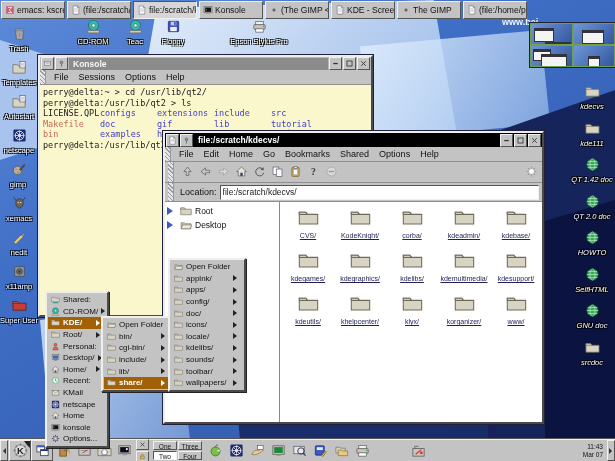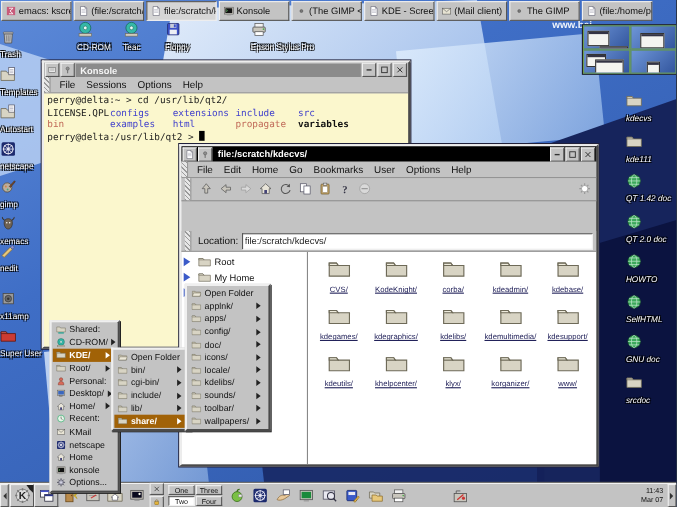--- a/index.html
+++ b/index.html
@@ -19,21 +19,21 @@
   .ic{display:inline-flex;flex:none;}
   .ic svg{width:100%;height:100%;display:block;}
 
   
   .taskbar{position:absolute;left:1px;top:1px;display:flex;gap:2px;z-index:30;}
   .tbtn{height:16px;background:#c3c3c3;border:1px solid;border-color:#f0f0f0 #555 #555 #f0f0f0;
     font-size:8.5px;color:#111;display:flex;align-items:center;gap:2px;padding:0 3px;width:56px;overflow:hidden;white-space:nowrap;}
   .tbtn.active{border-color:#555 #f0f0f0 #f0f0f0 #555;background:#d6d6d6;}
 
   
-  .dicon{position:absolute;text-align:left;z-index:5;cursor:default;}
+  .dicon{position:absolute;text-align:center;z-index:5;cursor:default;}
   .dicon .ic{display:inline-flex;}
   .dlbl{font-size:7.5px;color:#fff;line-height:8px;
     text-shadow:1px 1px 0 #000,-1px 1px 0 #000,1px -1px 0 #000,-1px -1px 0 #000;}
   .dlbl.it{font-style:italic;}
 
   
   .pagerw{position:absolute;left:529px;top:22px;width:85px;height:44px;z-index:6;
     background:#3a67be;border:1px solid #222;display:grid;grid-template-columns:1fr 1fr;grid-template-rows:1fr 1fr;}
   .pcell{position:relative;border:1px solid #6f9f4f;overflow:hidden;background:linear-gradient(135deg,#6e96d8,#33569e);}
   .miniw{position:absolute;background:#f4f4f0;border:1px solid #333;}
@@ -61,21 +61,21 @@
   .c-bold{font-weight:bold;color:#111;}
   .c-fg{color:#1a1a1a;}
   .c-cursor{display:inline-block;width:5px;height:9px;background:#000;vertical-align:-1px;}
 
   
   #kfm{left:163px;top:131px;width:377px;height:289px;z-index:20;}
   #kfm .titlebar{height:14px;}
   .toolbar{height:20px;display:flex;align-items:center;gap:4px;padding:0 3px;background:#c3c3c3;border-bottom:1px solid #8f8f8f;flex:none;}
   .tbico{width:14px;height:14px;display:flex;}
   .tspacer{flex:1;}
-  .locbar{height:18px;display:flex;align-items:center;padding:0 3px;background:#c3c3c3;border-bottom:1px solid #8f8f8f;font-size:9px;color:#111;flex:none;gap:3px;margin-top:27px;}
+  .locbar{height:18px;display:flex;align-items:center;padding:0 3px;background:#c3c3c3;border-bottom:1px solid #8f8f8f;font-size:9px;color:#111;flex:none;gap:3px;}
   .locinput{flex:1;height:13px;border:1px solid;border-color:#555 #f0f0f0 #f0f0f0 #555;background:#fff;font-size:8.5px;font-family:"Liberation Sans",sans-serif;padding:0 2px;color:#222;}
   .kbody{flex:1;display:flex;background:#fff;overflow:hidden;}
   .tree{width:112px;flex:none;padding:2px 0 0 2px;border-right:1px solid #888;}
   .trow{display:flex;align-items:center;gap:3px;height:14px;font-size:8.5px;color:#111;}
   .texp{width:0;height:0;border:4px solid transparent;border-left:6px solid #3a5ac8;flex:none;}
   .fgrid{flex:1;position:relative;}
   .fcell{position:absolute;width:50px;text-align:center;}
   .flbl{font-size:7px;line-height:7.5px;color:#22225a;text-decoration:underline;word-break:break-all;}
 
   
@@ -174,29 +174,20 @@
             <path d="M3.5 1.5 L10 1.5 L12.5 4 L12.5 14.5 L3.5 14.5 Z" fill="#fff" stroke="#556" stroke-width=".8"></path>
             <path d="M10 1.5 L10 4 L12.5 4" fill="none" stroke="#556" stroke-width=".8"></path>
             <path d="M5 6 L11 6 M5 8 L11 8 M5 10 L11 10" stroke="#99a" stroke-width=".7"></path>
           </svg>
         </span>
         <span>KDE - Scree...</span>
       </div>
       <div class="tbtn">
         <span class="ic" style="width:10px;height:10px">
           <svg viewBox="0 0 16 16">
-            <rect x="2" y="4" width="12" height="8.5" fill="#e8e4d4" stroke="#555" stroke-width=".8"></rect>
-            <path d="M2 4 L8 9 L14 4" stroke="#555" stroke-width=".8" fill="none"></path>
-          </svg>
-        </span>
-        <span>(Mail client)</span>
-      </div>
-      <div class="tbtn">
-        <span class="ic" style="width:10px;height:10px">
-          <svg viewBox="0 0 16 16">
             <circle cx="8" cy="8" r="2.2" fill="#777" stroke="#333" stroke-width=".5"></circle>
           </svg>
         </span>
         <span>The GIMP</span>
       </div>
       <div class="tbtn">
         <span class="ic" style="width:10px;height:10px">
           <svg viewBox="0 0 16 16">
             <path d="M3.5 1.5 L10 1.5 L12.5 4 L12.5 14.5 L3.5 14.5 Z" fill="#fff" stroke="#556" stroke-width=".8"></path>
             <path d="M10 1.5 L10 4 L12.5 4" fill="none" stroke="#556" stroke-width=".8"></path>
@@ -278,21 +269,21 @@
           </svg>
         </span><div class="dlbl">gimp</div></div>
       <div class="dicon" style="left:0px;top:196px;width:38px"><span class="ic" style="width:15px;height:15px">
           <svg viewBox="0 0 16 16">
             <path d="M8 3 C5 3 4 5 4 7 C4 10 5.5 13 8 13 C10.5 13 12 10 12 7 C12 5 11 3 8 3 Z" fill="#6e6254" stroke="#3a3228" stroke-width=".7"></path>
             <path d="M4.5 4.5 C2.5 3.5 2 2 2.5 1.5 M11.5 4.5 C13.5 3.5 14 2 13.5 1.5" stroke="#3a3228" stroke-width="1" fill="none"></path>
             <circle cx="6.6" cy="7" r=".7" fill="#fff"></circle>
             <circle cx="9.4" cy="7" r=".7" fill="#fff"></circle>
           </svg>
         </span><div class="dlbl">xemacs</div></div>
-      <div class="dicon" style="left:0px;top:220px;width:38px"><span class="ic" style="width:15px;height:15px">
+      <div class="dicon" style="left:0px;top:230px;width:38px"><span class="ic" style="width:15px;height:15px">
           <svg viewBox="0 0 16 16">
             <path d="M2 13 L10 5 L12 7 L4 15 Z" fill="#e8c87a" stroke="#8a6a2a" stroke-width=".7"></path>
             <path d="M10 5 L12 3 L14 5 L12 7 Z" fill="#8890cc" stroke="#44508a" stroke-width=".7"></path>
           </svg>
         </span><div class="dlbl">nedit</div></div>
       <div class="dicon" style="left:0px;top:264px;width:38px"><span class="ic" style="width:15px;height:15px">
           <svg viewBox="0 0 16 16">
             <rect x="3" y="3" width="10" height="10" fill="#9a9a9a" stroke="#4a4a4a" stroke-width=".8"></rect>
             <circle cx="8" cy="8" r="3.2" fill="#6a6a6a" stroke="#333" stroke-width=".6"></circle>
             <circle cx="8" cy="8" r="1.2" fill="#333"></circle>
@@ -421,21 +412,23 @@
     </div>
     <div class="menubar" id="konsole-menubar">
         <span class="handle"></span>
         <span class="mitem">File</span>
         <span class="mitem">Sessions</span>
         <span class="mitem">Options</span>
         <span class="mitem">Help</span>
       </div>
     <div class="term" id="term">
         <div class="tl"><span class="c-fg">perry@delta:~ &gt; cd /usr/lib/qt2/</span></div>
+        <div class="tl"><span class="c-fg">perry@delta:/usr/lib/qt2 &gt; ls</span></div>
         <div class="tl"><span class="c-cell c-fg">LICENSE.QPL</span><span class="c-cell c-dir">configs</span><span class="c-cell c-dir">extensions</span><span class="c-cell c-dir">include</span><span class="c-cell c-dir">src</span></div>
+        <div class="tl"><span class="c-cell c-lnk">Makefile</span><span class="c-cell c-dir">doc</span><span class="c-cell c-dir">gif</span><span class="c-cell c-dir">lib</span><span class="c-cell c-dir">tutorial</span></div>
         <div class="tl"><span class="c-cell c-lnk">bin</span><span class="c-cell c-dir">examples</span><span class="c-cell c-dir">html</span><span class="c-cell c-lnk">propagate</span><span class="c-cell c-bold">variables</span></div>
         <div class="tl"><span class="c-fg">perry@delta:/usr/lib/qt2 &gt; </span><span class="c-cursor"></span></div>
       </div>
   </div>
 
   <div class="win" id="kfm">
     <div class="titlebar tb-active">
       <span class="tsq">
           <span class="ic" style="width:9px;height:9px">
             <svg viewBox="0 0 16 16">
@@ -476,21 +469,21 @@
           </span>
         </span>
     </div>
     <div class="menubar" id="kfm-menubar">
         <span class="handle"></span>
         <span class="mitem">File</span>
         <span class="mitem">Edit</span>
         <span class="mitem">Home</span>
         <span class="mitem">Go</span>
         <span class="mitem">Bookmarks</span>
-        <span class="mitem">User</span>
+        <span class="mitem">Shared</span>
         <span class="mitem">Options</span>
         <span class="mitem">Help</span>
       </div>
     <div class="toolbar" id="kfm-toolbar">
         <span class="handle"></span>
         <span class="tbico">
           <span class="ic" style="width:13px;height:13px">
             <svg viewBox="0 0 16 16">
               <path d="M8 2.5 L12.5 8 L9.6 8 L9.6 13 L6.4 13 L6.4 8 L3.5 8 Z" fill="#c9c6bd" stroke="#555" stroke-width=".8"></path>
             </svg>
@@ -577,30 +570,20 @@
       <div class="tree" id="kfm-tree">
           <div class="trow">
             <span class="texp"></span>
             <span class="ic" style="width:12px;height:12px">
               <svg viewBox="0 0 16 16">
                 <path d="M1 4 L6 4 L7.2 5.6 L15 5.6 L15 13 L1 13 Z" fill="#d8d4c4" stroke="#6e6a58" stroke-width=".8"></path>
                 <path d="M1 4 L6 4 L7.2 5.6 L1 5.6 Z" fill="#efecdd" stroke="#6e6a58" stroke-width=".8"></path>
               </svg>
             </span>
             <span>Root</span>
-          </div>
-          <div class="trow">
-            <span class="texp"></span>
-            <span class="ic" style="width:12px;height:12px">
-              <svg viewBox="0 0 16 16">
-                <path d="M1 4 L6 4 L7.2 5.6 L15 5.6 L15 13 L1 13 Z" fill="#d8d4c4" stroke="#6e6a58" stroke-width=".8"></path>
-                <path d="M1 4 L6 4 L7.2 5.6 L1 5.6 Z" fill="#efecdd" stroke="#6e6a58" stroke-width=".8"></path>
-              </svg>
-            </span>
-            <span>My Home</span>
           </div>
           <div class="trow">
             <span class="texp"></span>
             <span class="ic" style="width:12px;height:12px">
               <svg viewBox="0 0 16 16">
                 <path d="M1.5 5 L6 5 L7 6.2 L14.5 6.2 L14.5 13 L1.5 13 Z" fill="#c9c4b2" stroke="#6e6a58" stroke-width=".8"></path>
                 <path d="M3.5 7.8 L15.5 7.8 L13.5 13 L1.5 13 Z" fill="#ece8d8" stroke="#6e6a58" stroke-width=".8"></path>
               </svg>
             </span>
             <span>Desktop</span>

